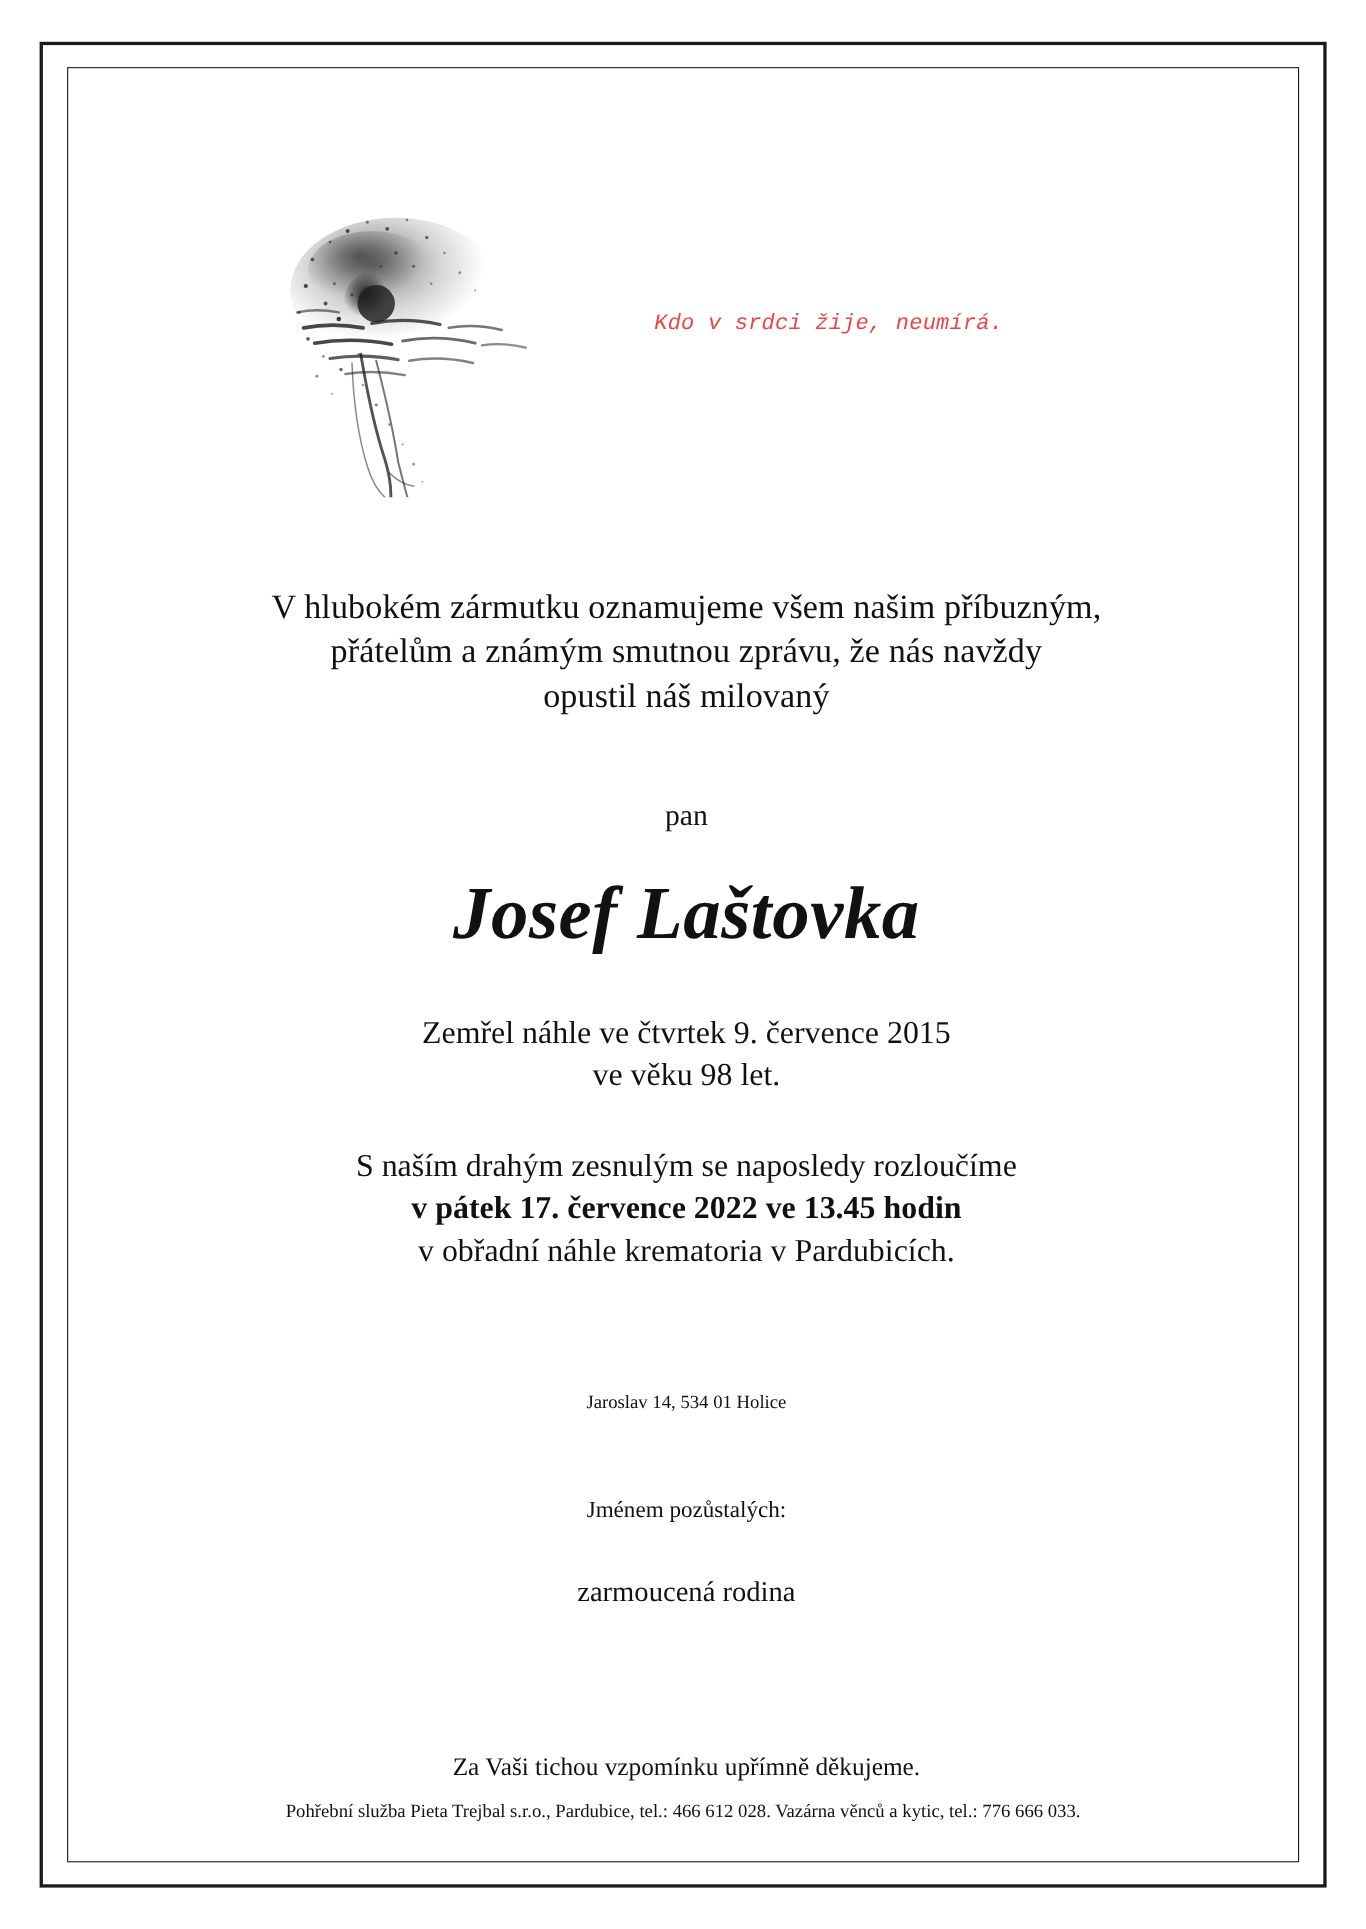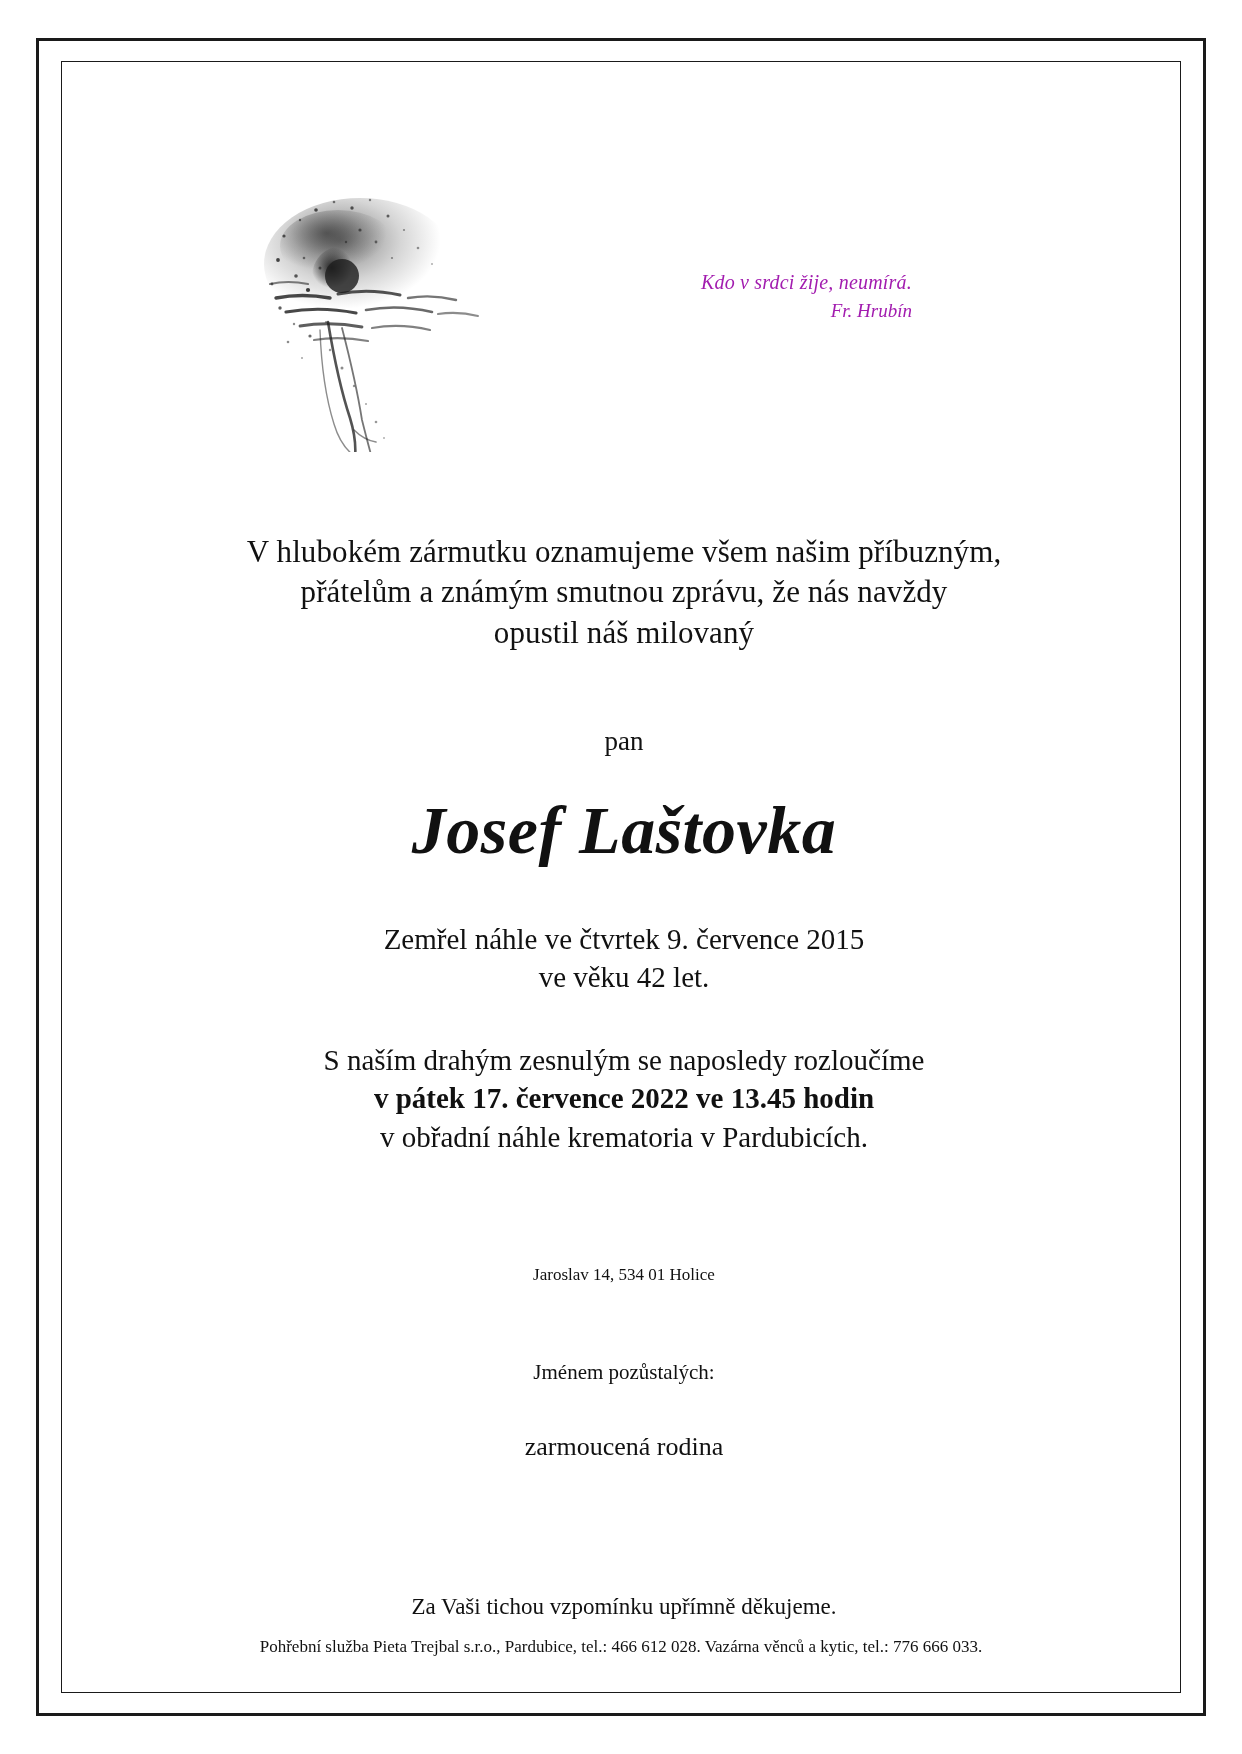--- a/index.html
+++ b/index.html
@@ -59,27 +59,28 @@
     top: 110px;
     width: 300px;
     height: 280px;
   }
   .ornament svg { display: block; width: 100%; height: 100%; }
 
   
   .quote-block {
     position: absolute;
     left: 430px;
-    top: 205px;
+    top: 218px;
     width: 420px;
     text-align: right;
     font-style: italic;
     font-size: 20px;
     line-height: 1.5;
-    color: #a21caf;
+    color: #ef4444;
+    font-family: Liberation Mono, monospace;
   }
   .quote-line { display: block; letter-spacing: .2px; }
   .quote-author { display: block; font-size: 19px; }
 
   
   .body-block {
     position: absolute;
     left: 96px;
     right: 90px;
     top: 470px;
@@ -240,38 +241,37 @@
               <path d="M86 150 q10 60 22 96 q8 26 4 46" stroke-width="2.6" opacity=".75"></path>
               <path d="M100 156 q14 54 20 92 q6 24 10 38" stroke-width="1.8" opacity=".6"></path>
               <path d="M78 158 q2 56 14 94 q6 20 18 30" stroke-width="1.4" opacity=".5"></path>
               <path d="M112 258 q10 10 22 12" stroke-width="1.6" opacity=".5"></path>
             </g>
           </svg>
         </div>
 
         <div class="quote-block">
           <span class="quote-line">Kdo v srdci žije, neumírá.</span>
-          <span class="quote-author">Fr. Hrubín</span>
         </div>
 
         <div class="body-block">
 
           <div class="intro">
             <span>V hlubokém zármutku oznamujeme všem našim příbuzným,</span>
             <span>přátelům a známým smutnou zprávu, že nás navždy</span>
             <span>opustil náš milovaný</span>
           </div>
 
           <div class="pan">pan</div>
 
           <div class="deceased-name">Josef Laštovka</div>
 
           <div class="death-info">
             <span>Zemřel náhle ve čtvrtek 9. července 2015</span>
-            <span>ve věku 42 let.</span>
+            <span>ve věku 98 let.</span>
           </div>
 
           <div class="farewell">
             <span>S naším drahým zesnulým se naposledy rozloučíme</span>
             <span class="strong">v pátek 17. července 2022 ve 13.45 hodin</span>
             <span>v obřadní náhle krematoria v Pardubicích.</span>
           </div>
 
           <div class="address">Jaroslav 14, 534 01 Holice</div>
 

